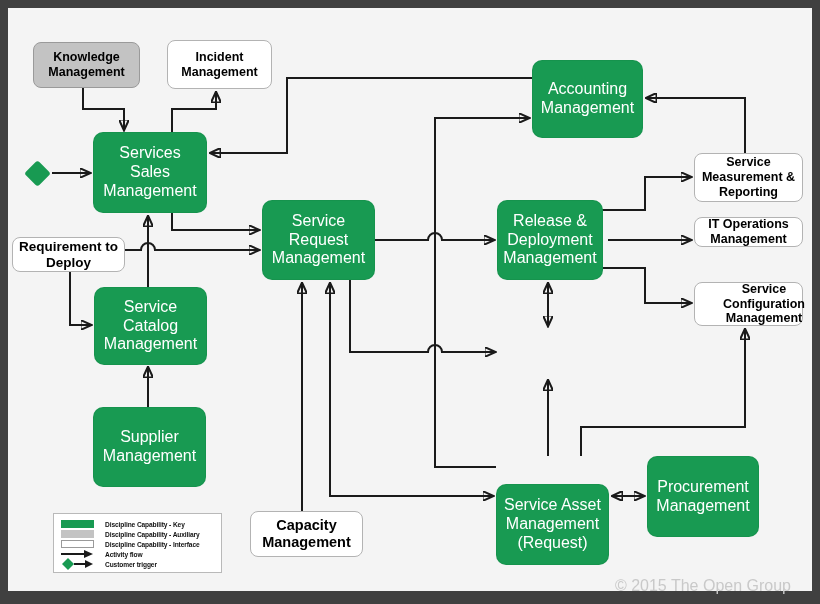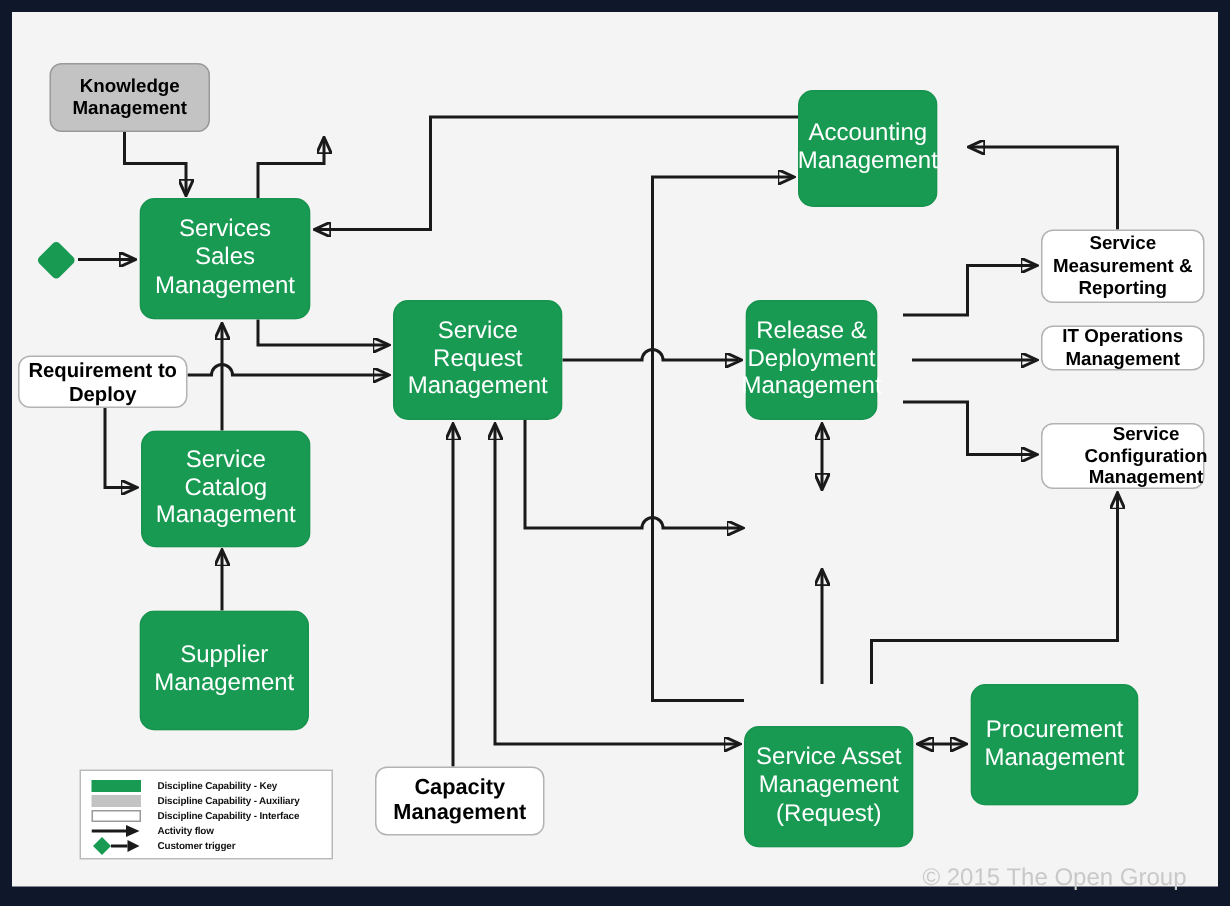--- a/index.html
+++ b/index.html
@@ -1,17 +1,17 @@
 <!DOCTYPE html>
 <html><head>
 <meta charset="utf-8">
 <style>
   html,body{margin:0;padding:0;background:#ffffff;}
   .canvas{
-    position:relative;width:820px;height:604px;background:#0f172a;overflow:hidden;
+    position:relative;width:820px;height:604px;background:#404040;overflow:hidden;
     font-family:"Liberation Sans",sans-serif;
   }
   .paper{position:absolute;left:8px;top:8px;width:804px;height:583px;background:#f4f4f4;}
   .node{
     position:absolute;display:flex;align-items:center;justify-content:center;
     text-align:center;box-sizing:border-box;padding:2px 5px;line-height:1.18;
   }
   .node-key{
     background:#189a52;color:#ffffff;border-radius:10px;font-size:16px;
     border:1px solid #12824445;
@@ -81,42 +81,45 @@
     <path d="M608,240 H691" marker-end="url(#arr)"></path>
     <path d="M602,268 H645 V303 H691" marker-end="url(#arr)"></path>
     <path d="M745,153 V98 H646" marker-end="url(#arr)"></path>
   </svg>
 
   <div class="diamond"></div>
 
   <div class="node node-aux" style="left:33px;top:42px;width:107px;height:46px;">
     <span>Knowledge Management</span>
   </div>
+  <div class="node node-iface" style="left:167px;top:40px;width:105px;height:49px;">
+    <span>Incident Management</span>
+  </div>
   <div class="node node-key" style="left:93px;top:132px;width:114px;height:81px;">
     <span>Services Sales Management</span>
   </div>
   <div class="node node-iface fs14" style="left:12px;top:237px;width:113px;height:35px;">
     <span>Requirement to Deploy</span>
   </div>
   <div class="node node-key" style="left:94px;top:287px;width:113px;height:78px;">
     <span>Service Catalog Management</span>
   </div>
   <div class="node node-key" style="left:93px;top:407px;width:113px;height:80px;">
     <span>Supplier Management</span>
   </div>
   <div class="node node-key" style="left:262px;top:200px;width:113px;height:80px;">
     <span>Service Request Management</span>
   </div>
   <div class="node node-iface fs145" style="left:250px;top:511px;width:113px;height:46px;">
     <span>Capacity Management</span>
   </div>
-  <div class="node node-key" style="left:532px;top:60px;width:93px;height:78px;">
+  <div class="node node-key" style="left:532px;top:60px;width:111px;height:78px;">
     <span>Accounting Management</span>
   </div>
-  <div class="node node-key" style="left:497px;top:200px;width:88px;height:80px;">
+  <div class="node node-key" style="left:497px;top:200px;width:106px;height:80px;">
     <span>Release &amp; Deployment Management</span>
   </div>
   <div class="node node-key" style="left:496px;top:456px;width:113px;height:81px;margin-top:28px;">
     <span>Service Asset Management (Request)</span>
   </div>
   <div class="node node-key" style="left:647px;top:456px;width:112px;height:81px;">
     <span>Procurement Management</span>
   </div>
   <div class="node node-iface" style="left:694px;top:153px;width:109px;height:49px;">
     <span>Service Measurement &amp; Reporting</span>

